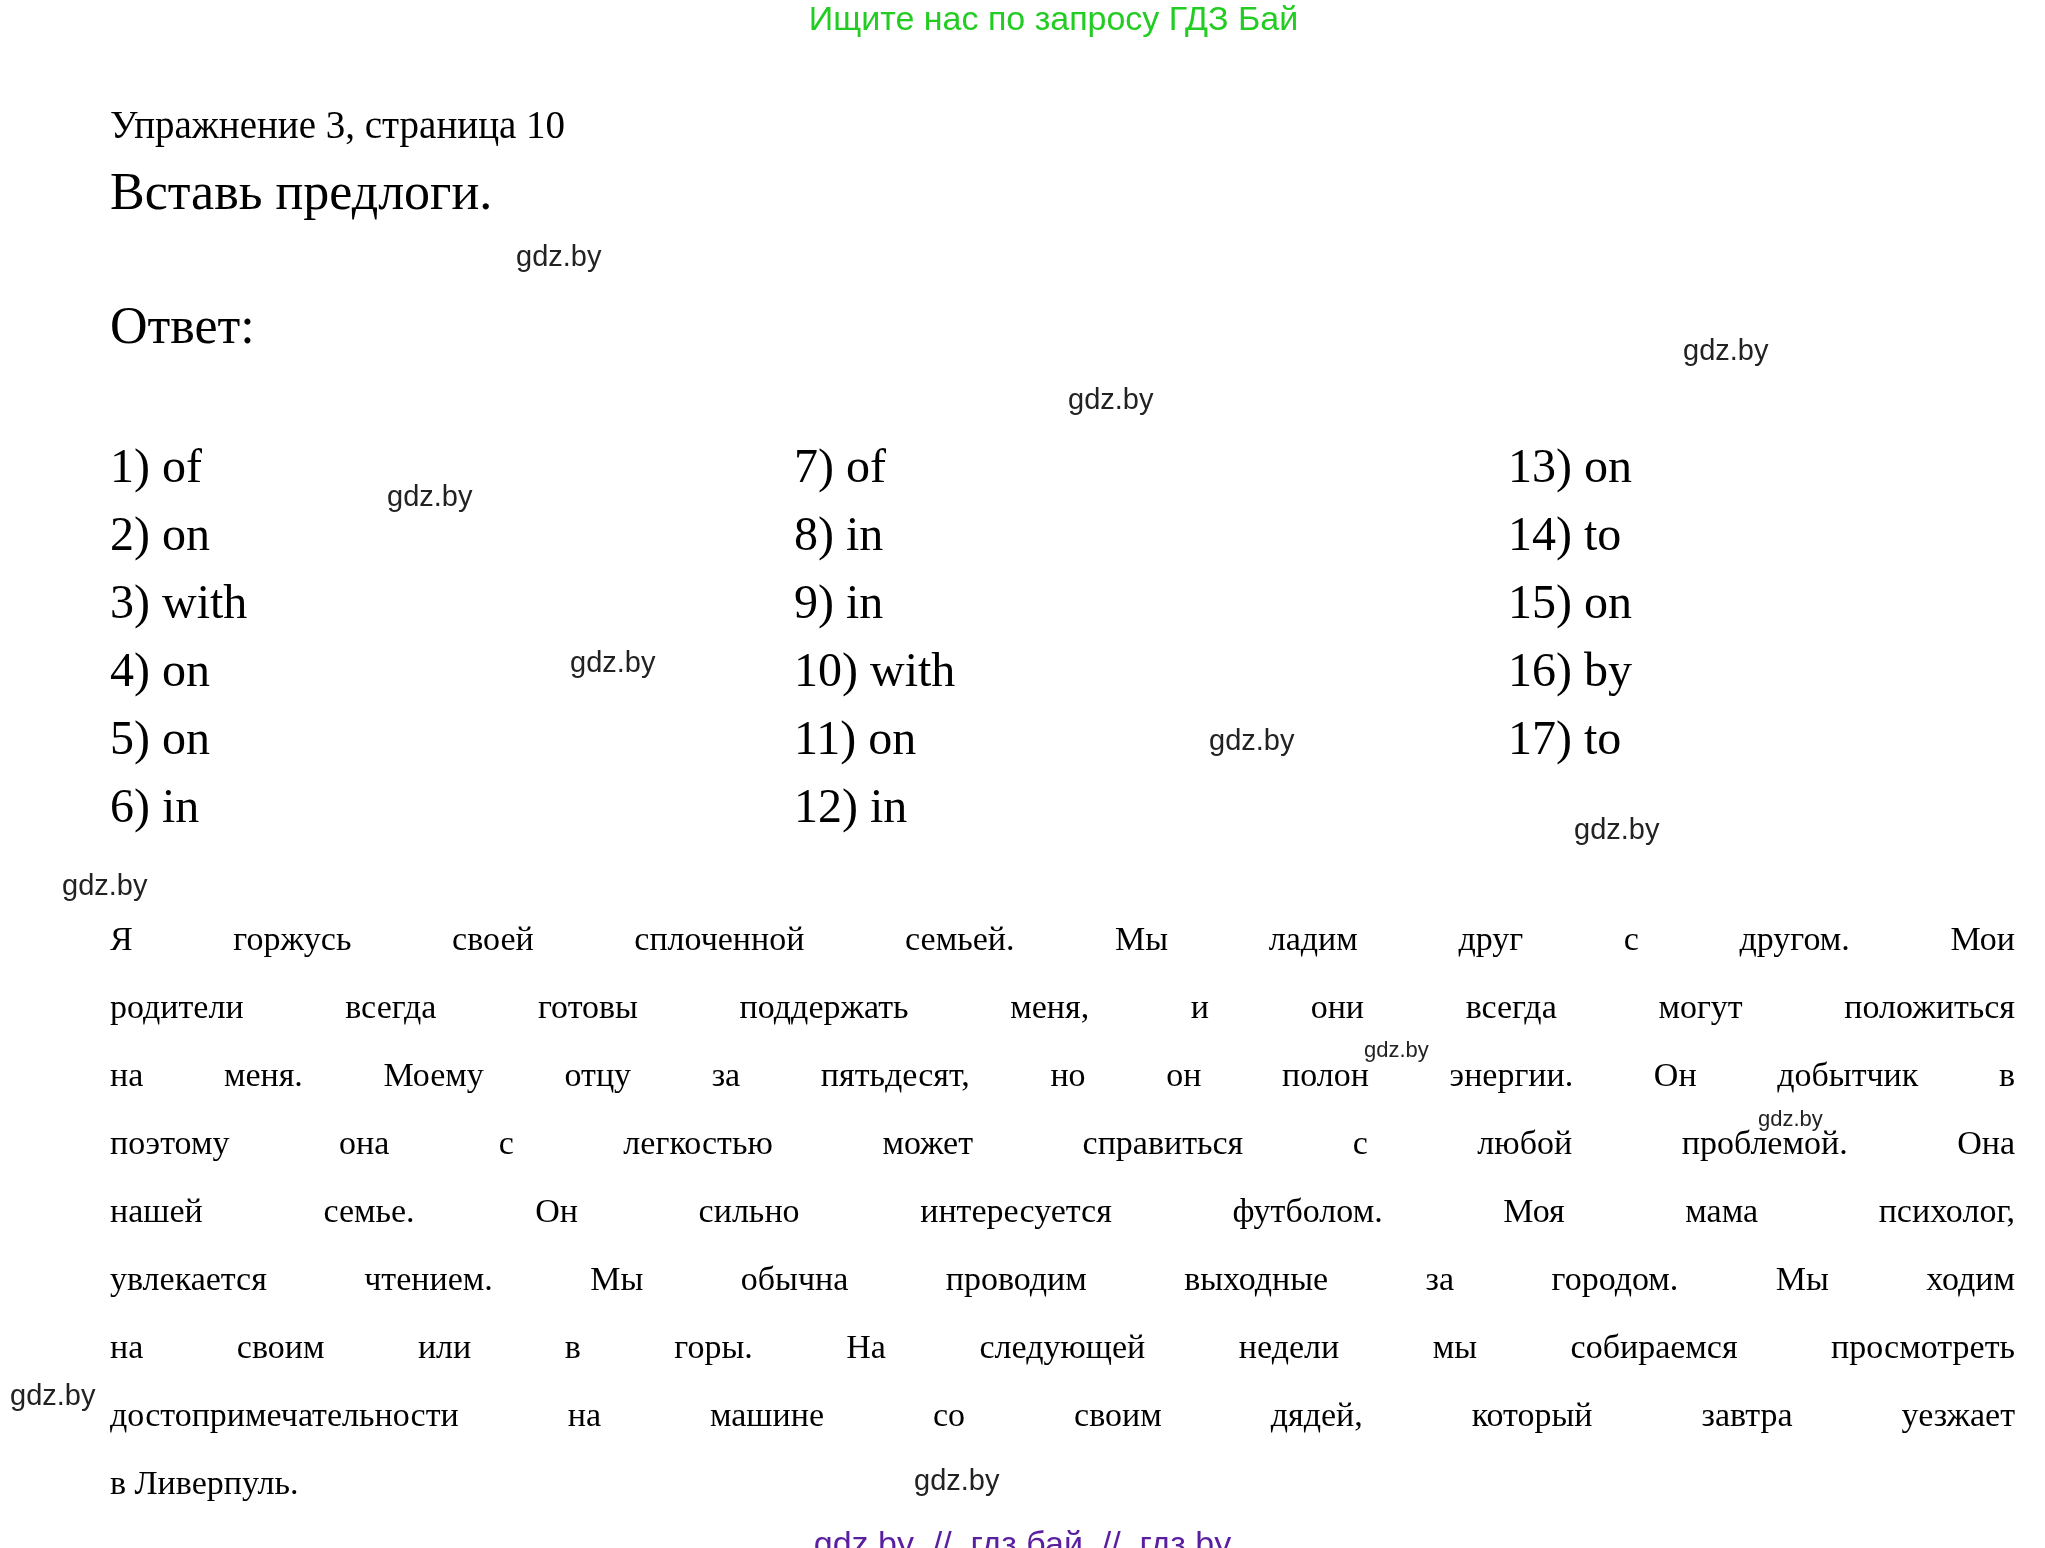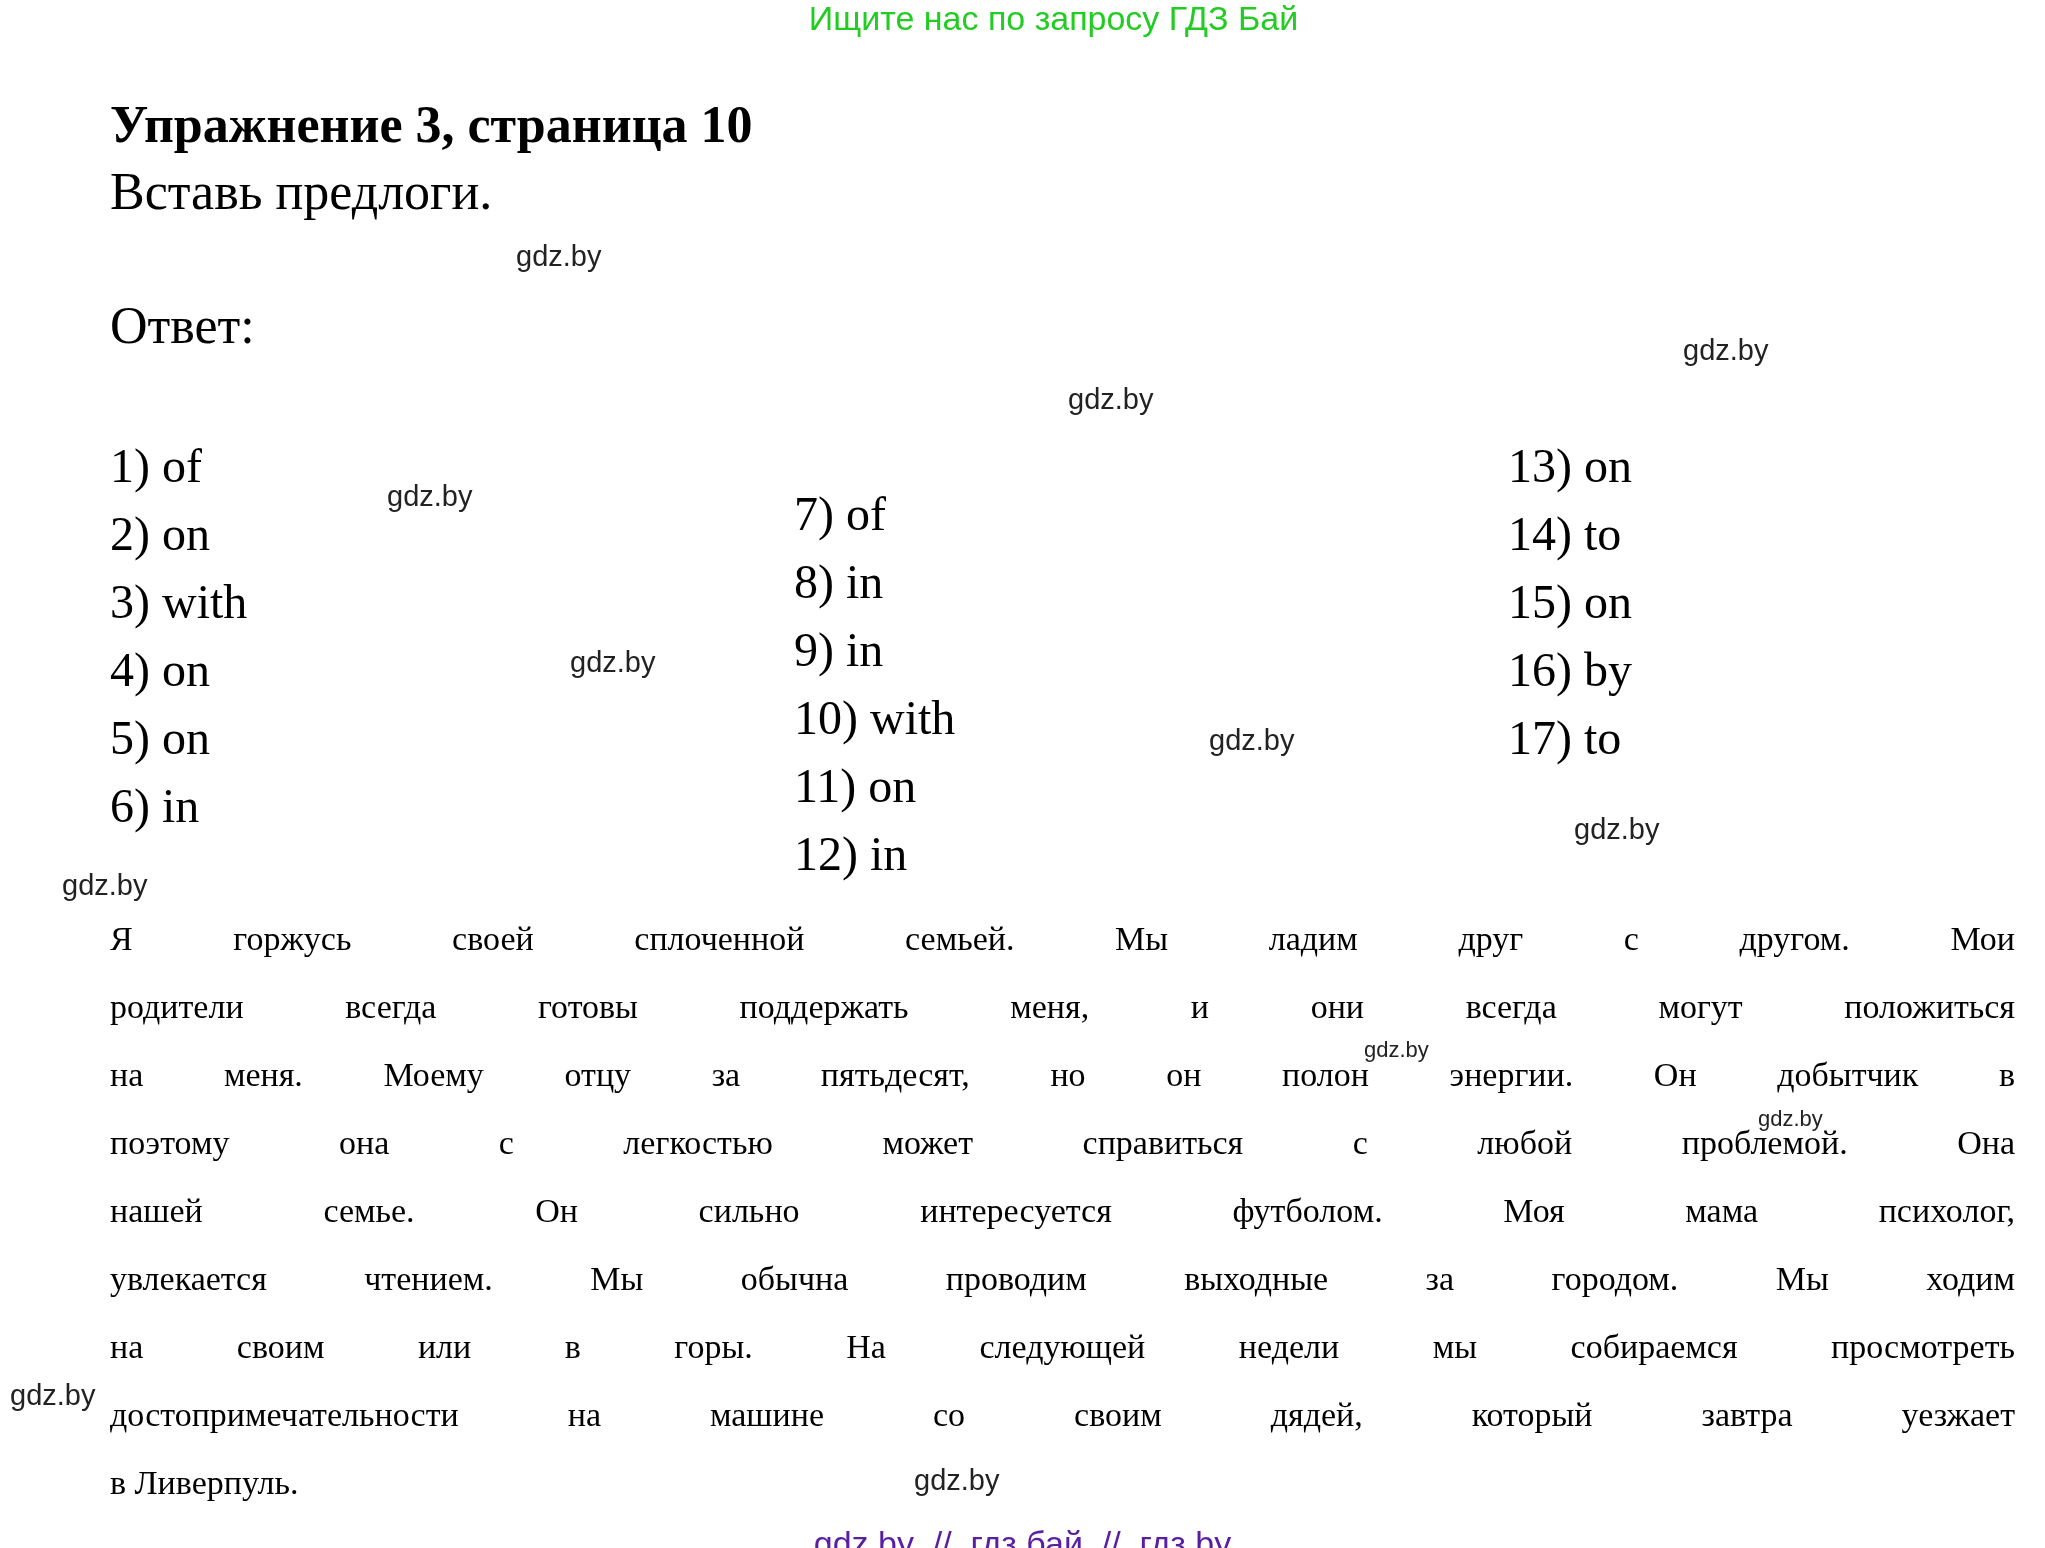--- a/index.html
+++ b/index.html
@@ -27,22 +27,22 @@
       padding-left: 44px;
     }
     .serif {
       font-family: "Liberation Serif", serif;
       color: #000000;
       white-space: nowrap;
     }
     .title {
       left: 110px;
       top: 95px;
-      font-size: 52px;
-      font-weight: bold;
+      font-size: 39px;
+      font-weight: normal;
       line-height: 60px;
     }
     .subtitle {
       left: 110px;
       top: 162px;
       font-size: 52px;
       line-height: 60px;
     }
     .answer-label {
       left: 110px;
@@ -116,21 +116,21 @@
 
 <div class="abs answers-col" style="left:110px;">
   <div class="answer-item"><span>1)</span> <span>of</span></div>
   <div class="answer-item"><span>2)</span> <span>on</span></div>
   <div class="answer-item"><span>3)</span> <span>with</span></div>
   <div class="answer-item"><span>4)</span> <span>on</span></div>
   <div class="answer-item"><span>5)</span> <span>on</span></div>
   <div class="answer-item"><span>6)</span> <span>in</span></div>
 </div>
 
-<div class="abs answers-col" style="left:794px;margin-top:48px;">
+<div class="abs answers-col" style="left:794px;">
   <div class="answer-item"><span>7)</span> <span>of</span></div>
   <div class="answer-item"><span>8)</span> <span>in</span></div>
   <div class="answer-item"><span>9)</span> <span>in</span></div>
   <div class="answer-item"><span>10)</span> <span>with</span></div>
   <div class="answer-item"><span>11)</span> <span>on</span></div>
   <div class="answer-item"><span>12)</span> <span>in</span></div>
 </div>
 
 <div class="abs answers-col" style="left:1508px;">
   <div class="answer-item"><span>13)</span> <span>on</span></div>

